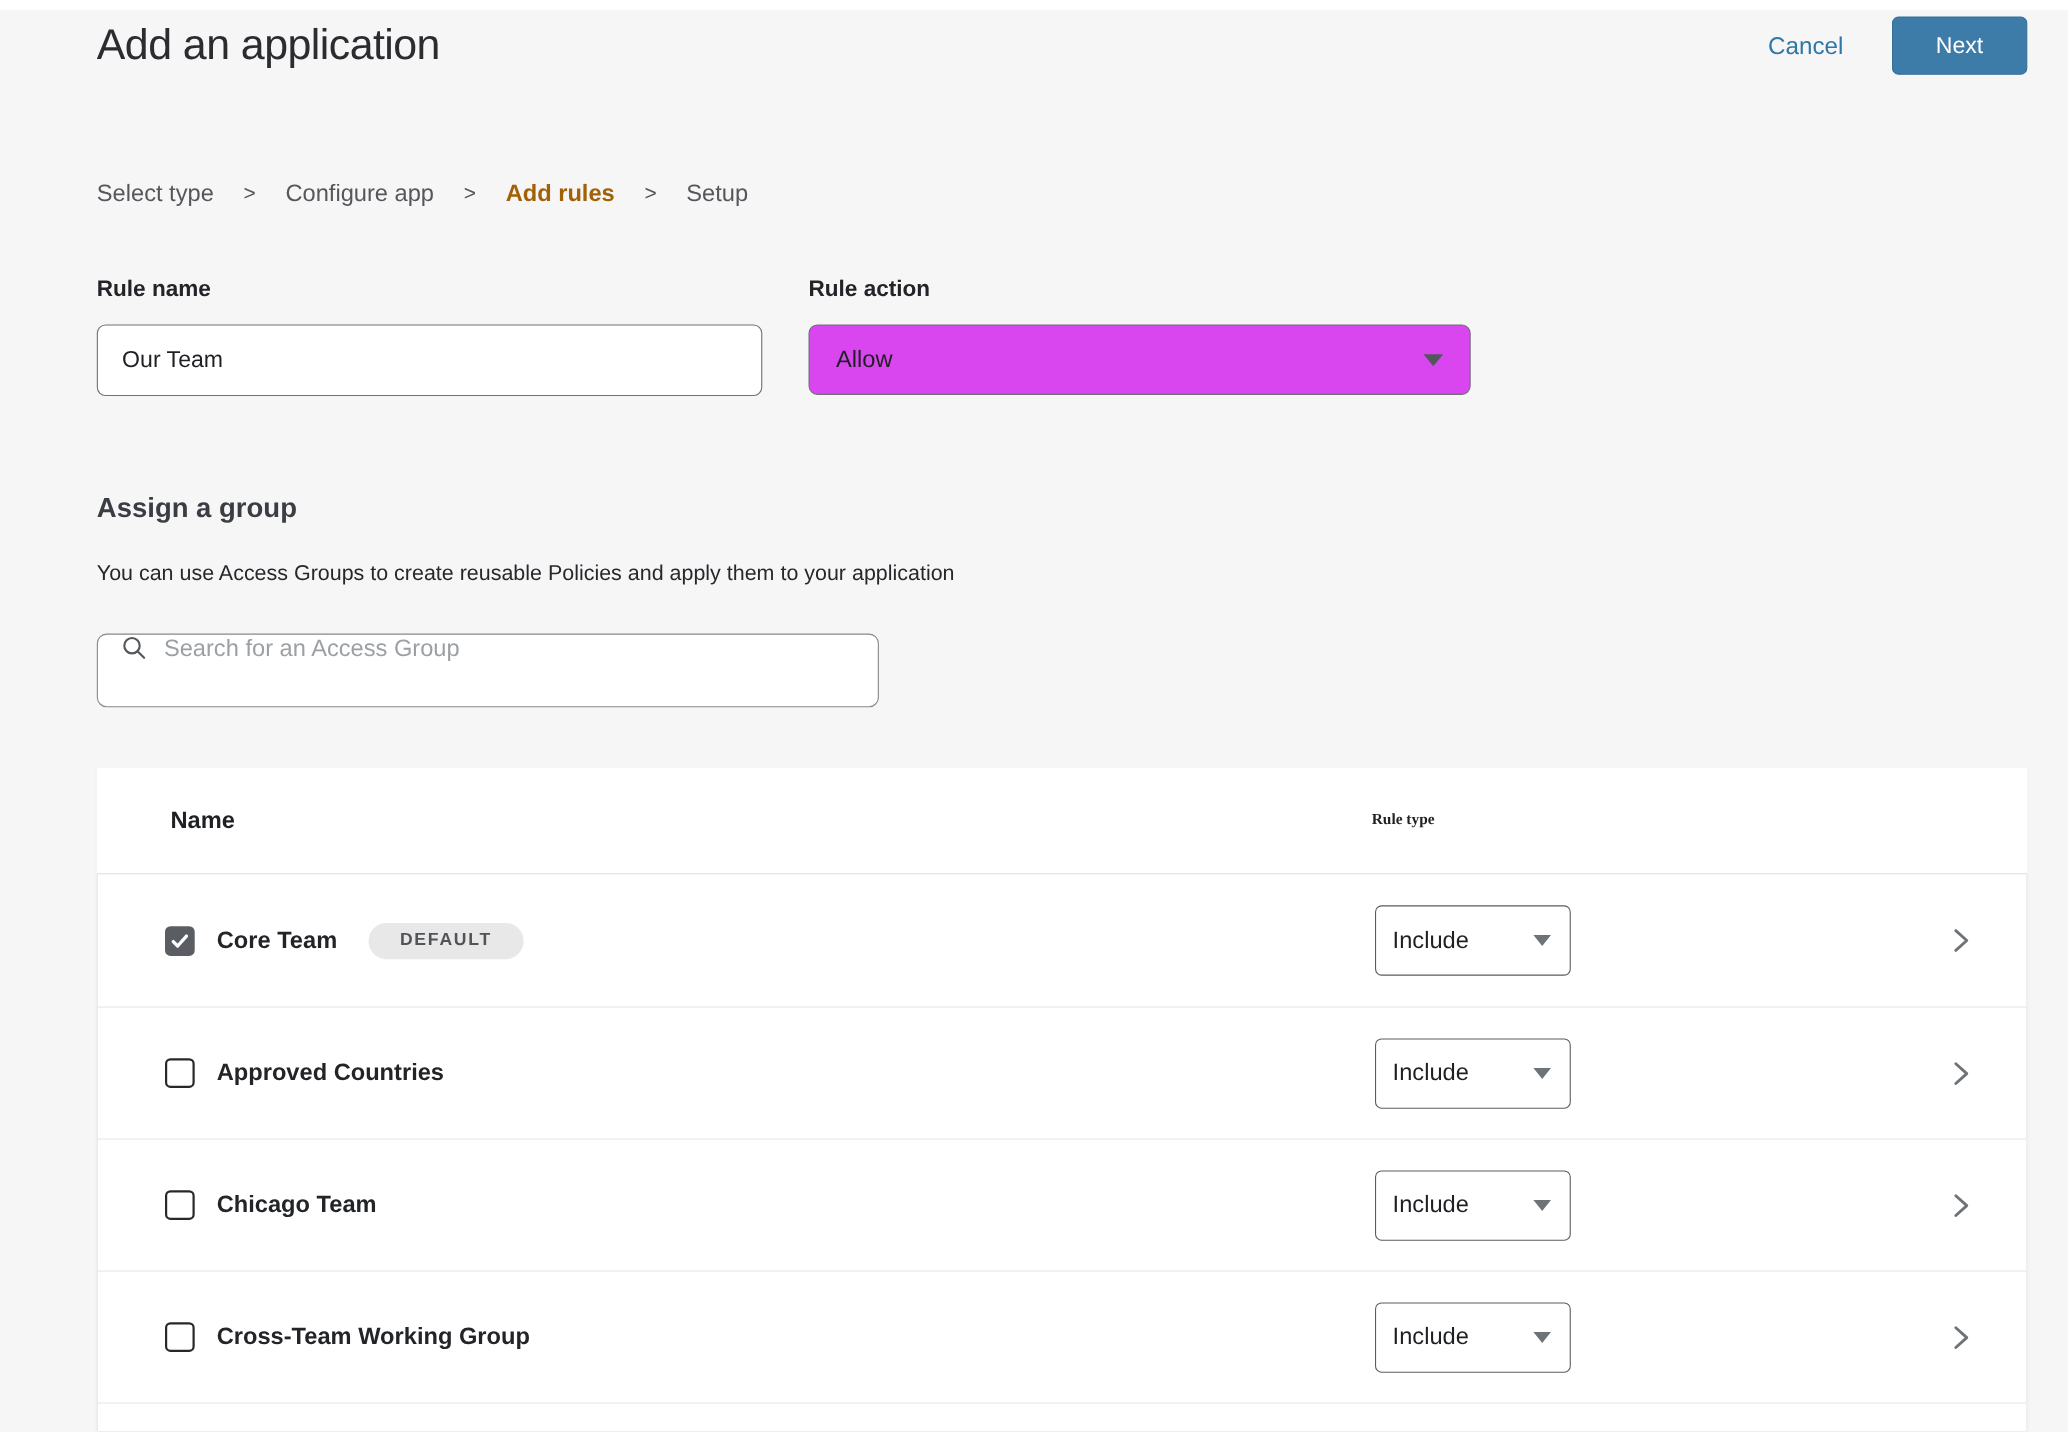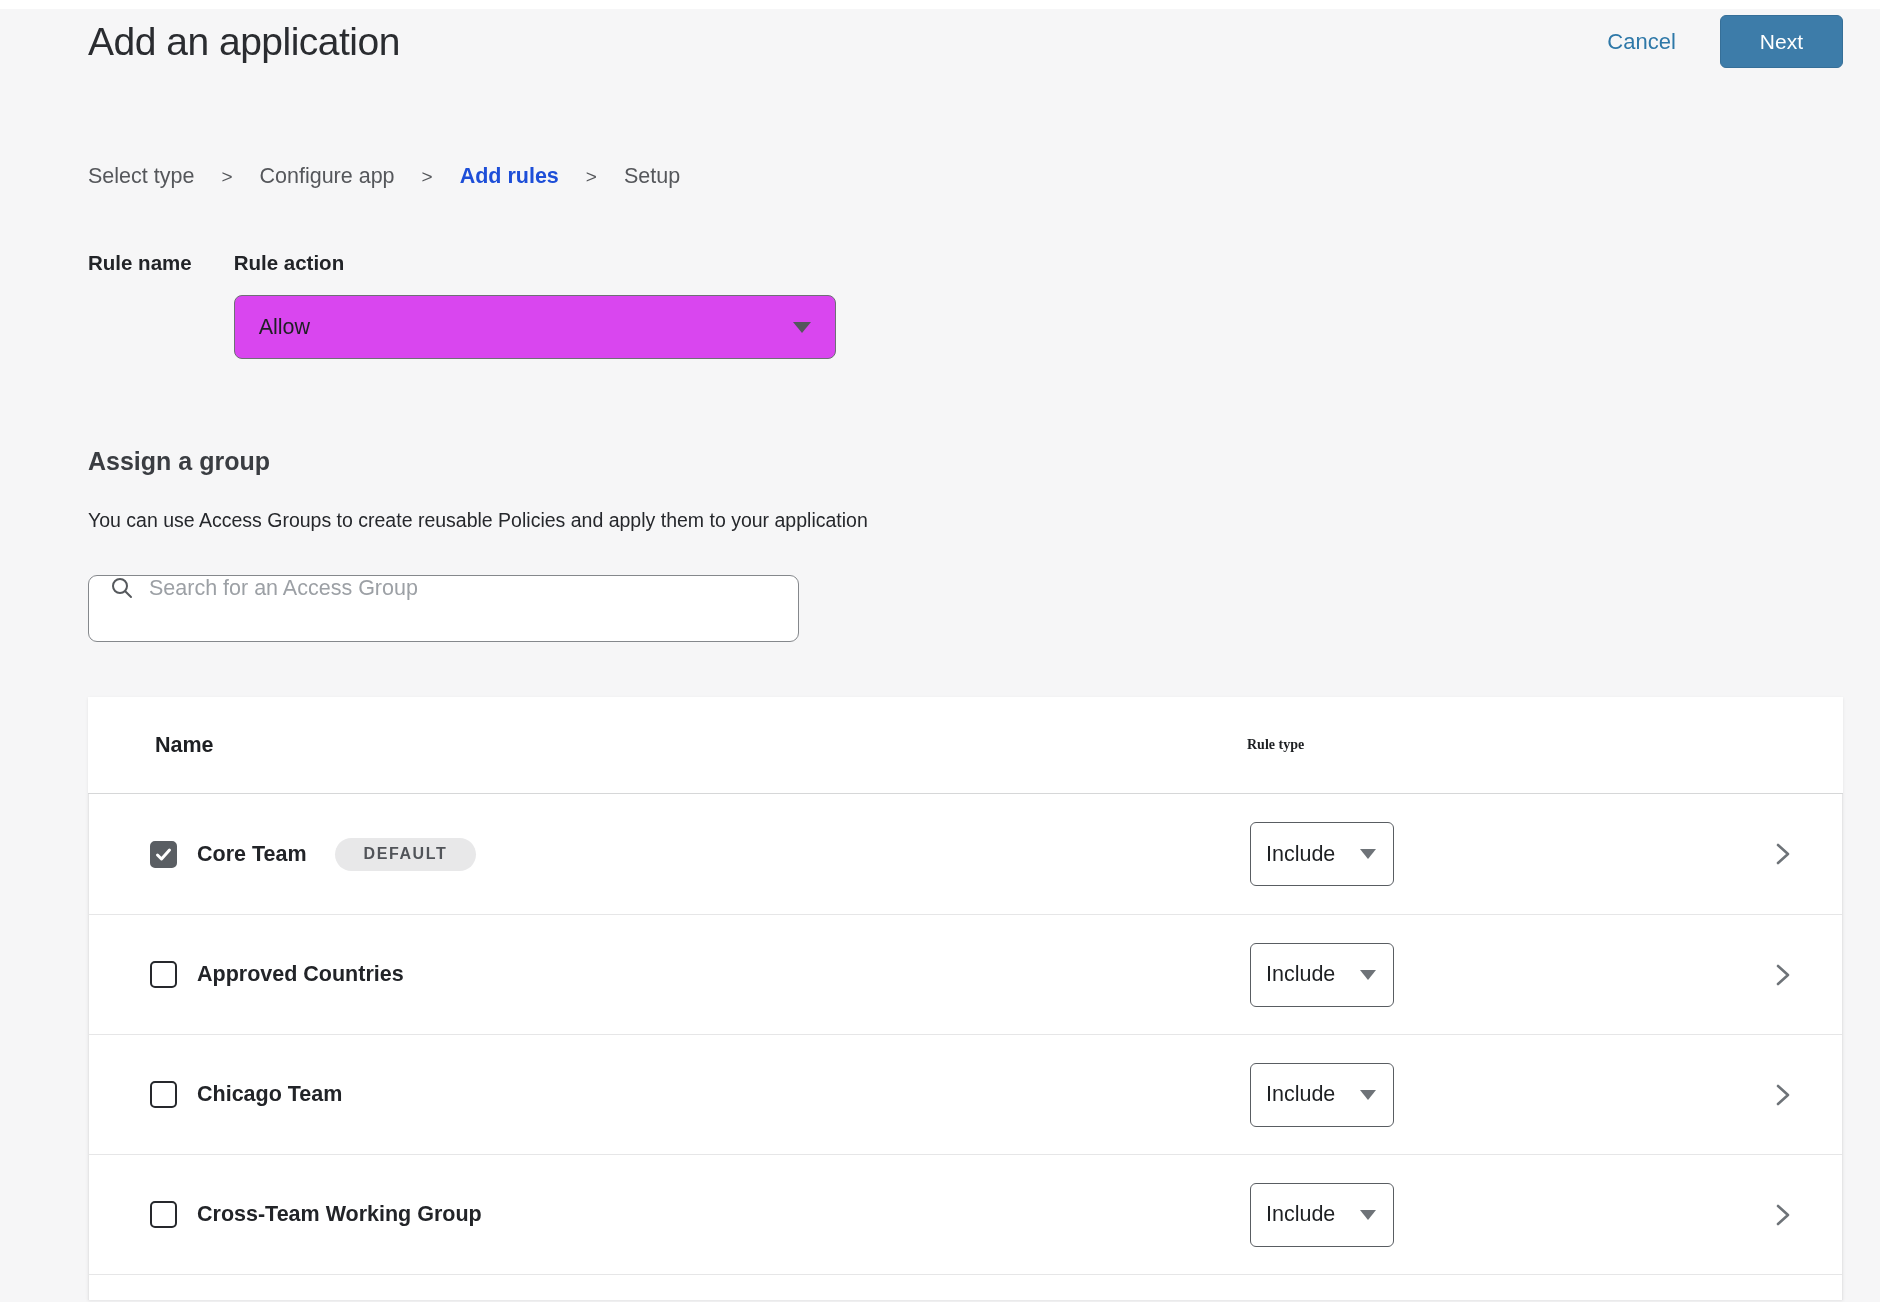--- a/index.html
+++ b/index.html
@@ -29,21 +29,21 @@
     font-size: 21px; padding: 0 39px; height: 53px; cursor: pointer;
     font-family: "Liberation Sans", sans-serif;
   }
 
   
   .breadcrumb {
     margin: 96px 0 0 88px; display: flex; align-items: center; gap: 27px;
     font-size: 21.5px; color: #55575b;
   }
   .crumb { color: #55575b; cursor: pointer; }
-  .crumb.active { color: #1d4ed8; font-weight: 700; cursor: default; }
+  .crumb.active { color: #a16207; font-weight: 700; cursor: default; }
   .crumb-sep { color: #55575b; font-size: 19px; }
 
   
   .form-row { margin: 62px 0 0 88px; display: flex; gap: 42px; }
   .field label {
     display: block; font-size: 20.5px; font-weight: 700; color: #222428; margin-bottom: 20px;
   }
   .text-input {
     width: 605px; height: 65px; border: 1px solid #6e7076; border-radius: 8px;
     background: #ffffff; font-size: 21px; color: #1e2023; padding: 0 22px;
@@ -98,21 +98,21 @@
     display: flex; align-items: center; justify-content: center;
   }
   .checkbox.checked { background: #5a5e63; border-color: #5a5e63; }
   .row-name { margin-left: 20px; font-size: 21.5px; font-weight: 700; color: #222428; text-align: center; }
   .badge {
     margin-left: 28px; background: #e8e8e9; color: #515459; border-radius: 17px;
     height: 33px; display: inline-flex; align-items: center; padding: 0 29px;
     font-size: 16px; font-weight: 700; letter-spacing: 1.6px;
   }
   .include-select {
-    width: 144px; height: 64px; border: 1px solid #595d62; border-radius: 6px;
+    width: 178px; height: 64px; border: 1px solid #595d62; border-radius: 6px;
     background: #ffffff; display: flex; align-items: center; justify-content: space-between;
     padding: 0 17px 0 15px; font-size: 21.5px; color: #1e2023; cursor: pointer;
   }
   .include-select .caret-down {
     border-left-width: 8px; border-right-width: 8px; border-top: 10px solid #6e7378;
   }
   .chevron { margin-left: auto; margin-right: 48px; cursor: pointer; display: flex; }
   .partial-row { height: 26px; border-top: 1px solid #e6e6e7; background: #ffffff; }
 </style>
 </head>
@@ -134,20 +134,21 @@
   <span class="crumb">Configure app</span>
   <span class="crumb-sep">&gt;</span>
   <span class="crumb active">Add rules</span>
   <span class="crumb-sep">&gt;</span>
   <span class="crumb">Setup</span>
 </nav>
 
 <div class="form-row">
   <div class="field">
     <label>Rule name</label>
+    <input class="text-input" type="text" value="Our Team" style="">
   </div>
   <div class="field">
     <label>Rule action</label>
     <div class="select-box">
       <span>Allow</span>
       <span class="caret-down"></span>
     </div>
   </div>
 </div>
 

